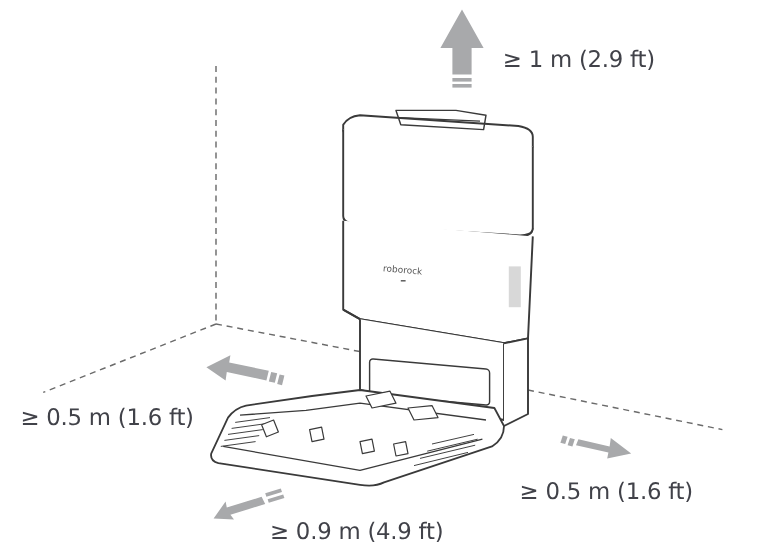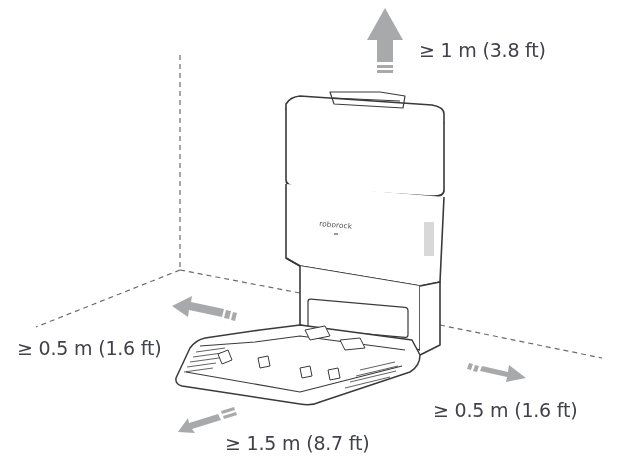--- a/index.html
+++ b/index.html
@@ -88,16 +88,16 @@
 
     <path d="M218,354 L228,350 L232,360 L222,364 Z" stroke-width="1"></path>
     <path d="M258,358 L268,356 L270,366 L260,368 Z" stroke-width="1"></path>
     <path d="M300,368 L310,366 L312,376 L302,378 Z" stroke-width="1"></path>
     <path d="M328,370 L338,368 L340,378 L330,380 Z" stroke-width="1"></path>
     <path d="M305,330 L325,326 L330,336 L310,340 Z" stroke-width="1"></path>
     <path d="M340,340 L360,338 L365,348 L345,350 Z" stroke-width="1"></path>
   </g>
 </svg>
 
-<div class="label" style="left:419px; top:41px;">≥ 1 m (3.8 ft)</div>
+<div class="label" style="left:419px; top:41px;">≥ 1 m (2.9 ft)</div>
 <div class="label" style="left:17px; top:339px;">≥ 0.5 m (1.6 ft)</div>
 <div class="label" style="left:433px; top:401px;">≥ 0.5 m (1.6 ft)</div>
-<div class="label" style="left:225px; top:434px;">≥ 1.5 m (8.7 ft)</div>
+<div class="label" style="left:225px; top:434px;">≥ 0.9 m (4.9 ft)</div>
 
 </body></html>

